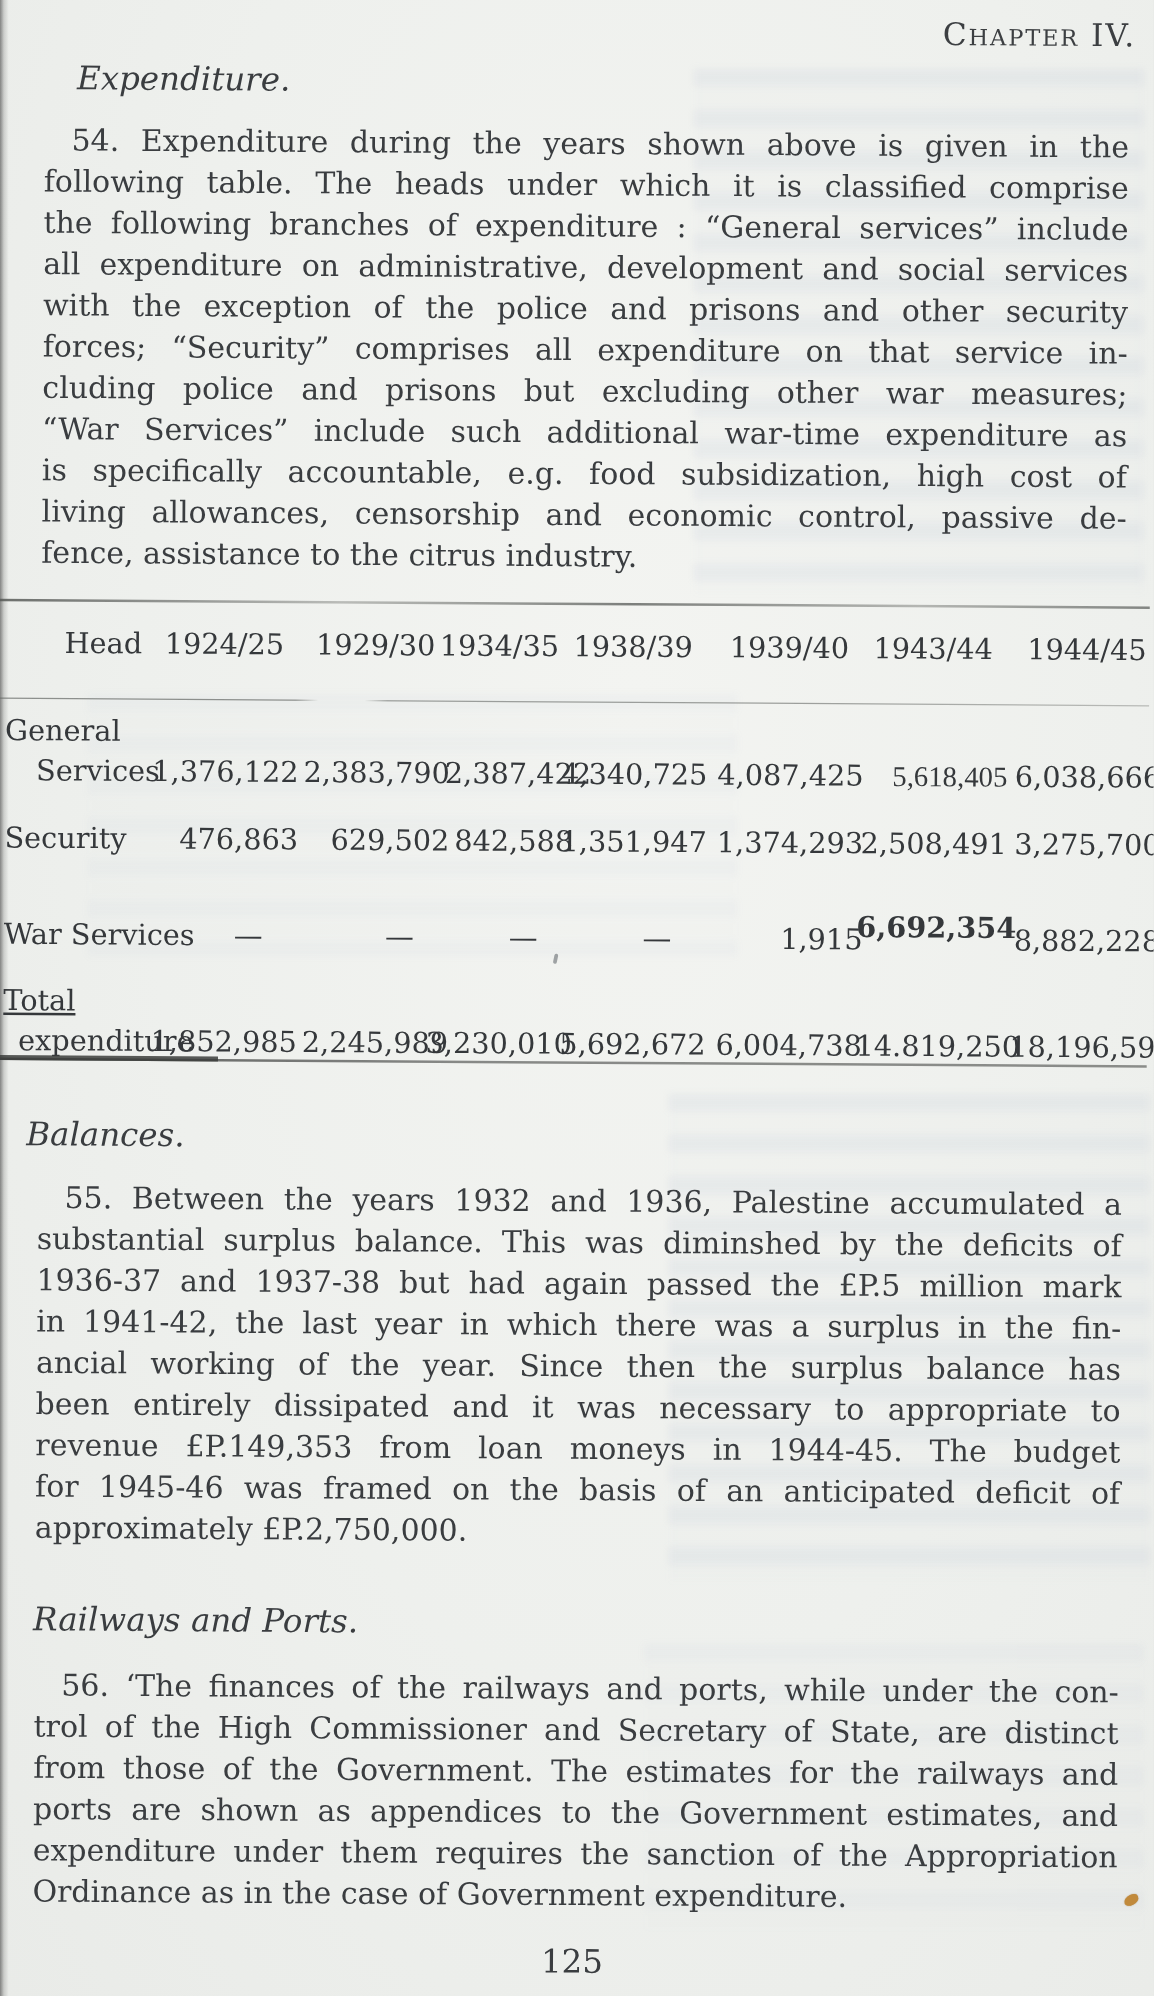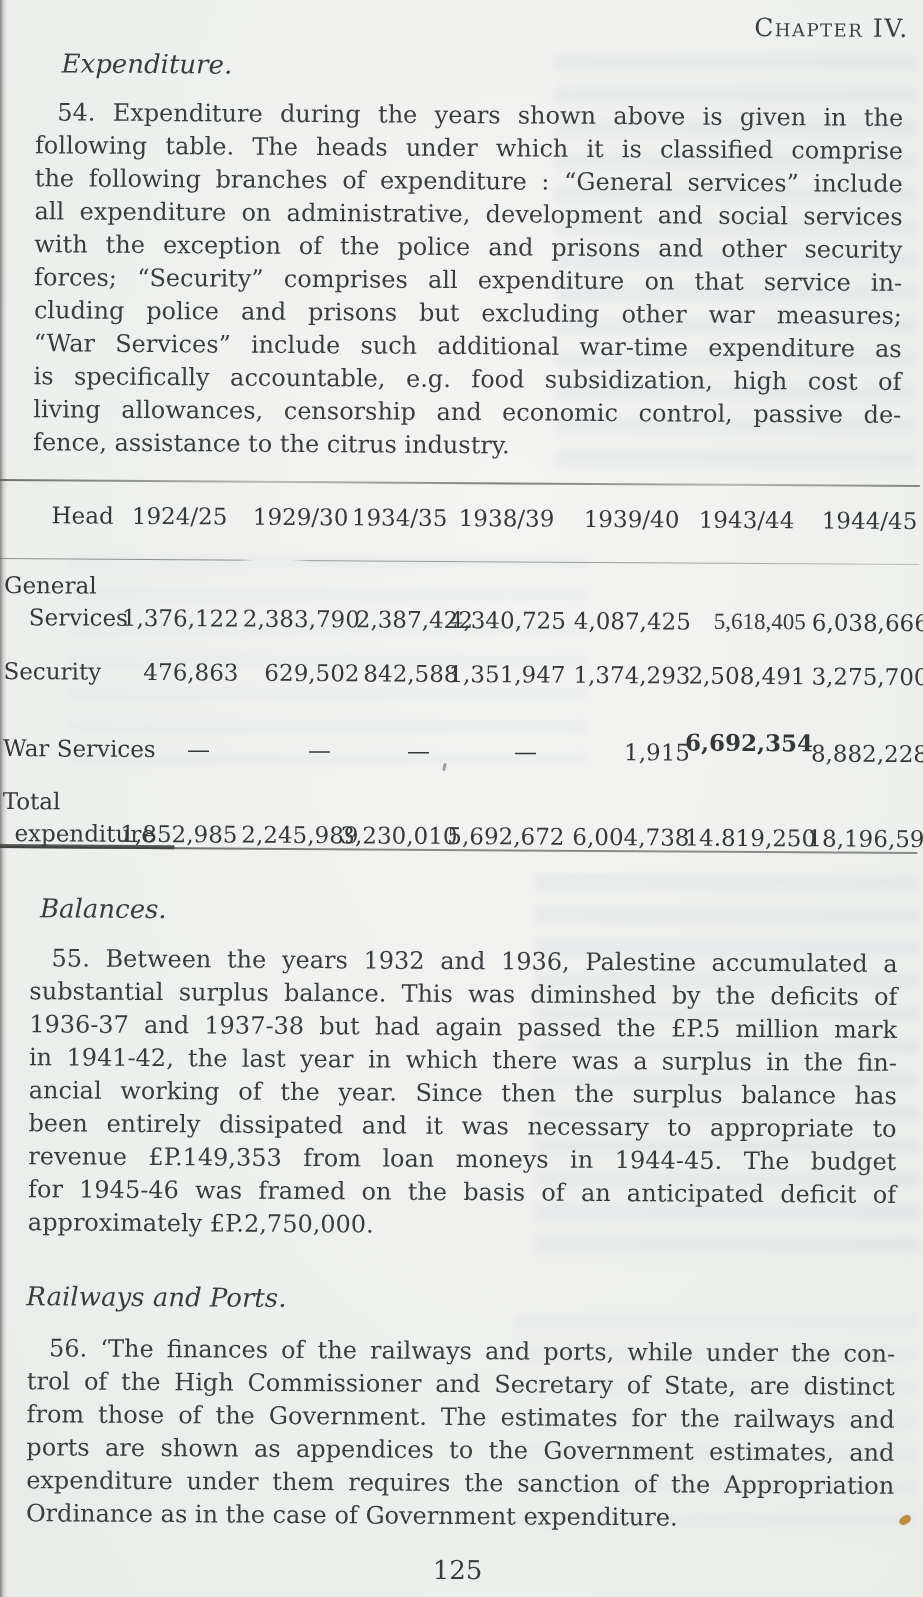--- a/index.html
+++ b/index.html
@@ -26,21 +26,21 @@
     background:#c18a3c;transform:rotate(-25deg);box-shadow:0 0 1px rgba(160,110,40,.8);}
   .speck-gray{position:absolute;left:443px;top:763px;width:3px;height:8px;background:rgba(90,95,100,.55);
     border-radius:2px;transform:rotate(12deg);}
   
   .content{position:absolute;left:0;top:0;width:923px;height:1597px;
     transform:rotate(0.38deg);transform-origin:0 0;}
   .chapter{position:absolute;top:8px;right:14px;font-size:25px;letter-spacing:1.5px;
     font-variant:small-caps;color:#3c3f42;}
   .heading{position:absolute;font-style:italic;font-size:26px;color:#3a3d40;}
   .h-exp{left:62px;top:48px;}
-  .h-bal{left:46px;top:893px;}
+  .h-bal{left:27px;top:893px;}
   .h-rail{left:35px;top:1281px;}
   .para{position:absolute;left:36px;width:868px;}
   .p54{top:96px;}
   .p55{top:942px;}
   .p56{top:1332px;}
   .pline{height:33px;line-height:33px;font-size:24px;white-space:nowrap;
     text-align:justify;text-align-last:justify;color:#3a3d40;}
   .pline.first{text-indent:22px;}
   .pline.last{text-align-last:left;}
   
@@ -127,21 +127,21 @@
 
     <div class="tcell rowlabel" style="top:733px;">War Services</div>
     <div class="tcell vcell c1 dash" style="top:733px;">—</div>
     <div class="tcell vcell c2 dash" style="top:733px;">—</div>
     <div class="tcell vcell c3 dash" style="top:733px;">—</div>
     <div class="tcell vcell c4 dash" style="top:733px;">—</div>
     <div class="tcell vcell c5" style="top:733px;">1,915</div>
     <div class="tcell vcell c6" style="top:723px;font-weight:bold;">6,692,354</div>
     <div class="tcell vcell c7" style="top:733px;">8,882,228</div>
 
-    <div class="tcell rowlabel" style="top:786px;">Total</div>
+    <div class="tcell rowlabel" style="top:786px;text-decoration:underline;">Total</div>
     <div class="tcell rowlabel2" style="left:20px;top:818px;">expenditure</div>
     <div class="tcell vcell c1" style="top:818px;">1,852,985</div>
     <div class="tcell vcell c2" style="top:818px;">2,245,989</div>
     <div class="tcell vcell c3" style="top:818px;">3,230,010</div>
     <div class="tcell vcell c4" style="top:818px;">5,692,672</div>
     <div class="tcell vcell c5" style="top:818px;">6,004,738</div>
     <div class="tcell vcell c6" style="top:818px;">14.819,250</div>
     <div class="tcell vcell c7" style="top:818px;">18,196,594</div>
 
     <div class="trule r3"></div>

